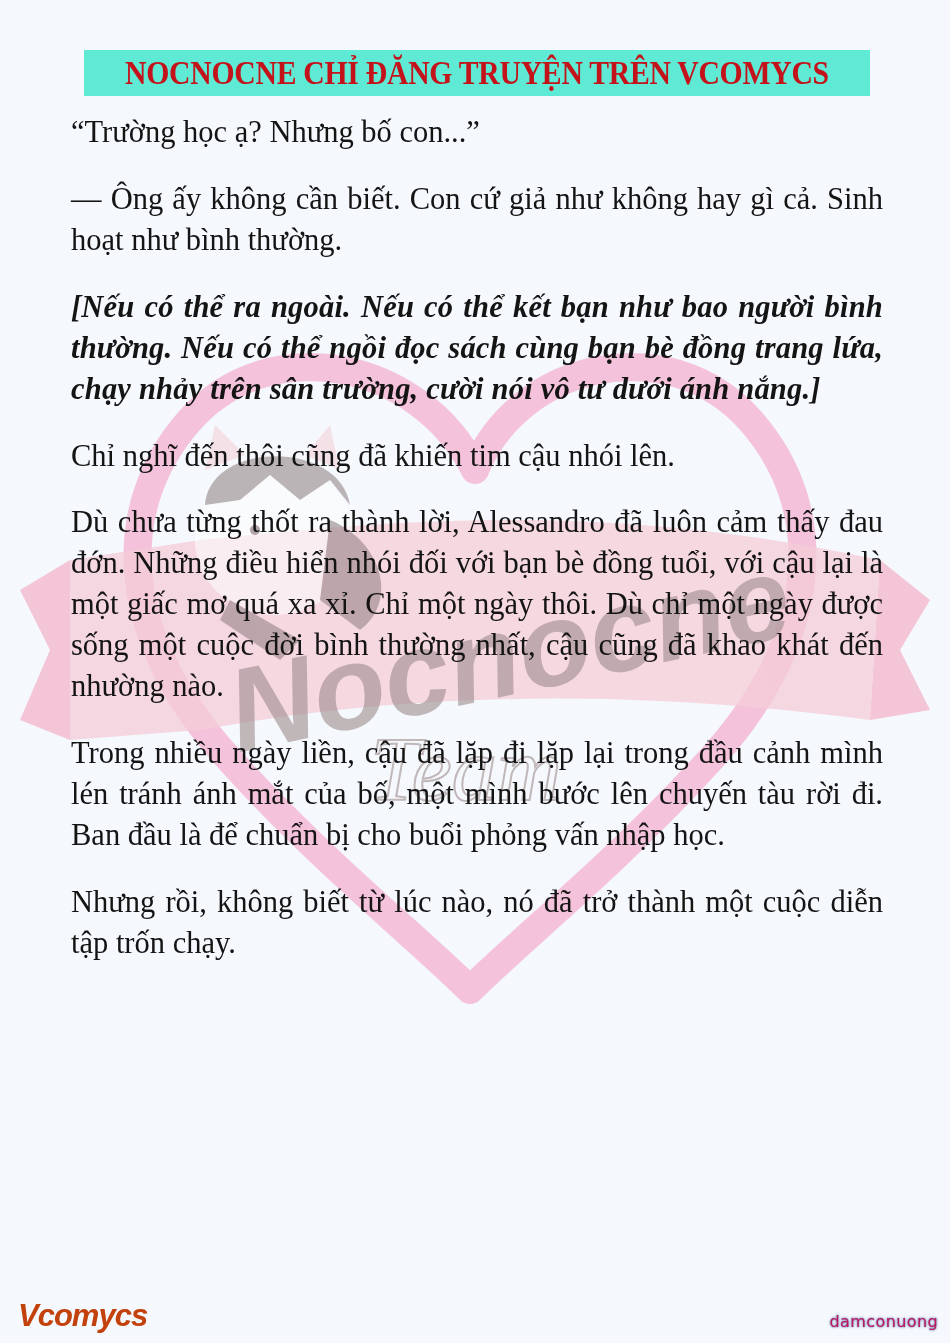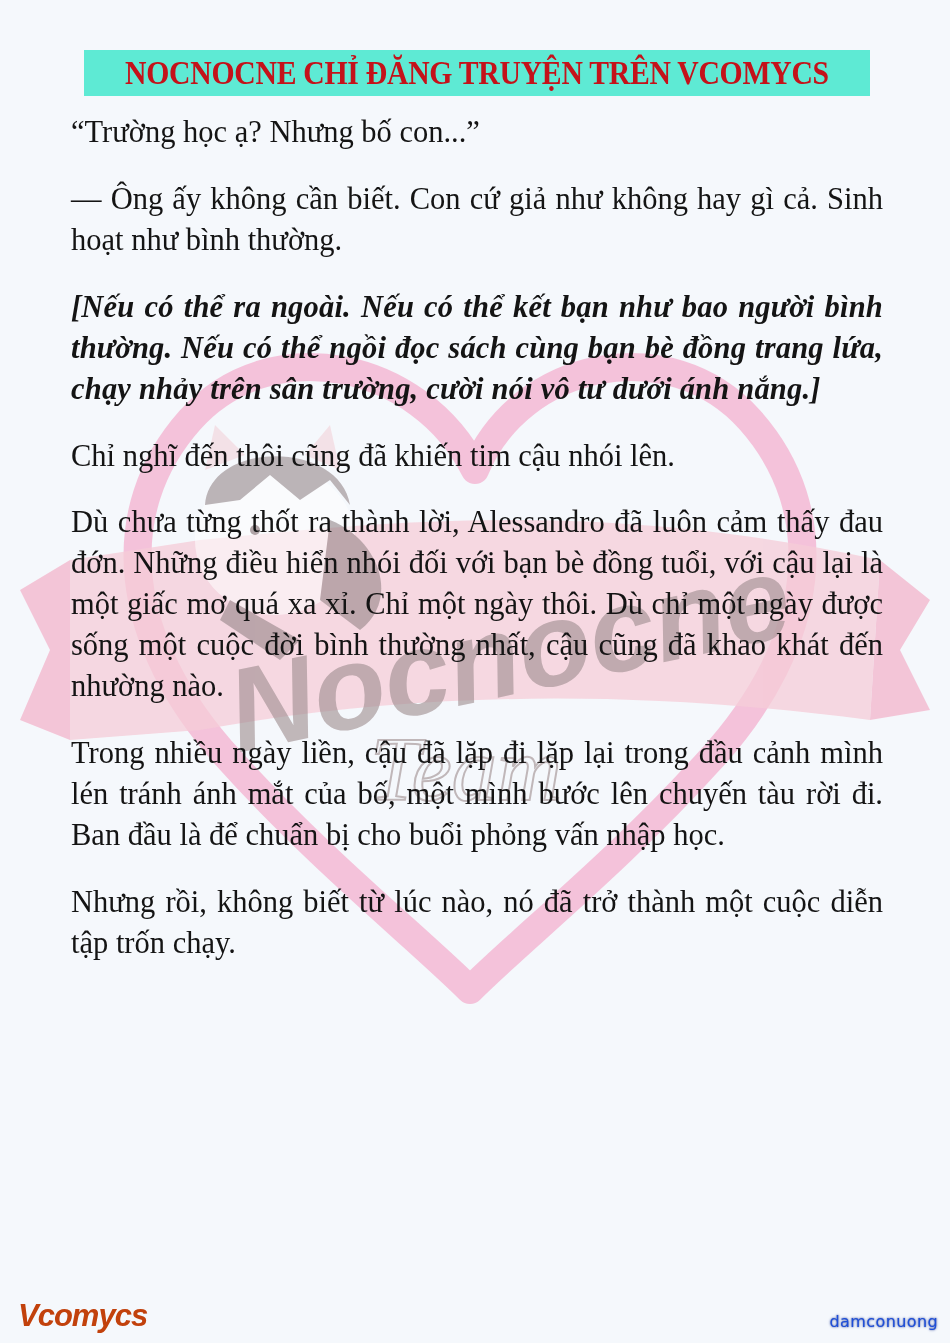--- a/index.html
+++ b/index.html
@@ -27,21 +27,21 @@
   .content p { margin: 0 0 26px 0; }
   .content p.single { margin-bottom: 25px; }
   .content p.italic { font-style: italic; font-weight: bold; letter-spacing: 0.2px; }
   .footer-logo {
     position: absolute; left: 18px; top: 1298px;
     font-family: "Liberation Sans", sans-serif; font-style: italic; font-weight: bold;
     font-size: 31px; color: #c2410c; letter-spacing: -1px;
   }
   .footer-credit {
     position: absolute; right: 12px; top: 1312px;
-    font-family: "DejaVu Sans", sans-serif; font-size: 16px; color: #1d4ed8;
+    font-family: "DejaVu Sans", sans-serif; font-size: 16px; color: #be185d;
     text-shadow: 0 0 3px #8d9ac8, 0 0 2px #8d9ac8, 0 0 1px #6f7db5;
     letter-spacing: 0.4px;
   }
 </style>
 </head>
 <body>
 
 <svg class="watermark" viewBox="0 0 950 1343" xmlns="http://www.w3.org/2000/svg">
   <g opacity="0.85">
     <path d="M475 470 C 420 360, 270 330, 190 420 C 110 510, 120 640, 230 760 C 320 860, 420 940, 470 990 C 520 940, 620 860, 710 760 C 820 640, 830 510, 750 420 C 670 330, 520 360, 475 470 Z" fill="none" stroke="#f3b9d3" stroke-width="28" stroke-linejoin="round"></path>

